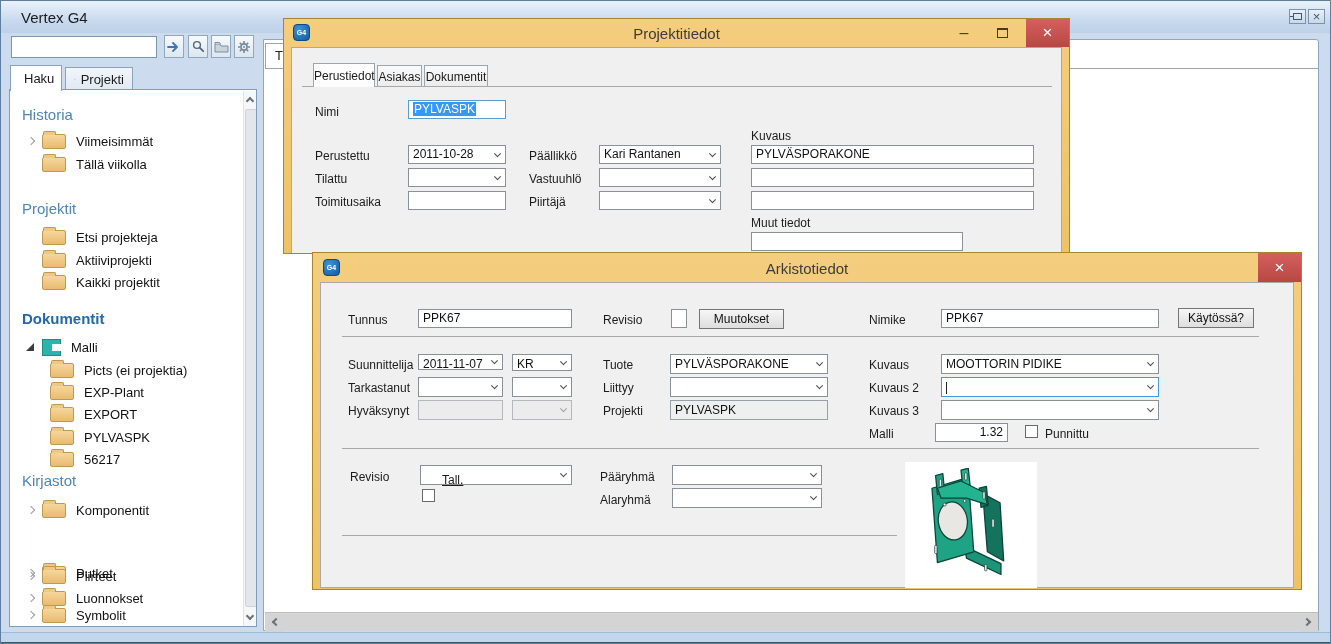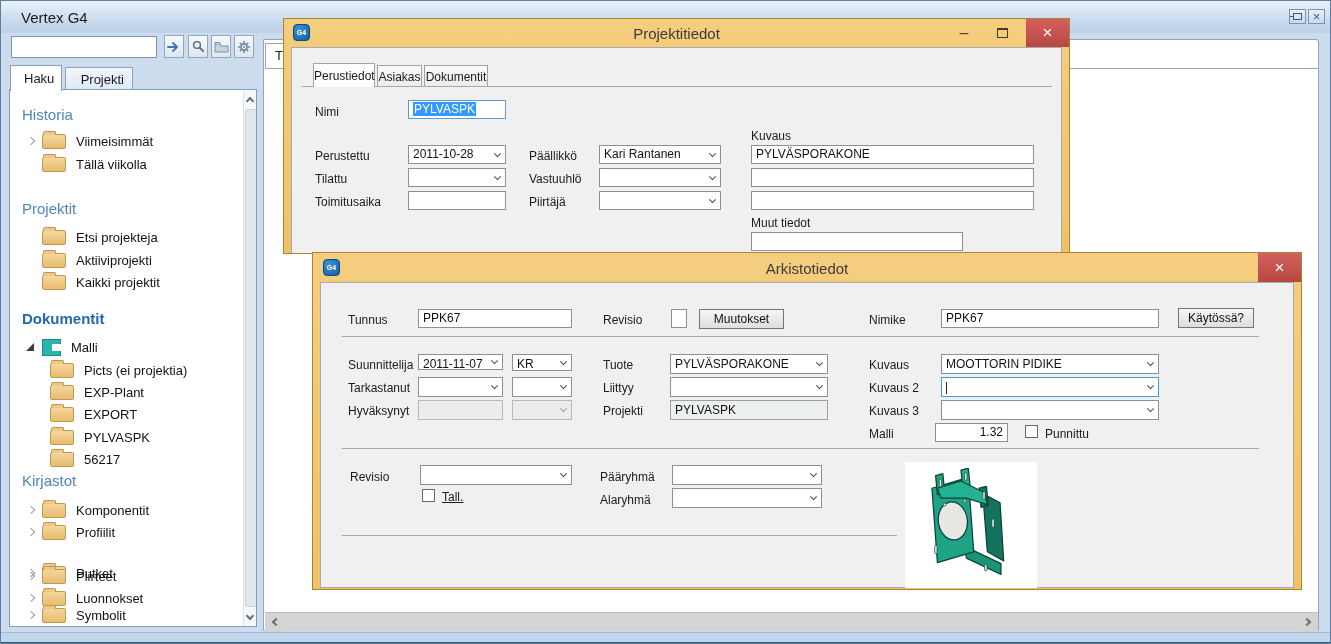--- a/index.html
+++ b/index.html
@@ -207,26 +207,20 @@
       <span class="tlabel">56217</span>
     </div>
 
     <div class="thead" style="top:382px;">Kirjastot</div>
     <div class="trow" style="top:409px;">
       <span class="pad1"></span>
         <span class="exp c"></span>
       <span class="fold"></span>
       <span class="tlabel">Komponentit</span>
     </div>
-    <div class="trow" style="top:431px;">
-      <span class="pad1"></span>
-        <span class="exp c"></span>
-      <span class="fold"></span>
-      <span class="tlabel">Profiilit</span>
-    </div>
     <div class="trow" style="top:472px;">
       <span class="pad1"></span>
         <span class="exp c"></span>
       <span class="fold"></span>
       <span class="tlabel">Putket</span>
     </div>
     <div class="trow" style="top:475px;">
       <span class="pad1"></span>
         <span class="exp c"></span>
       <span class="fold"></span>
@@ -391,21 +385,21 @@
       <span class="cb" style="left:704px;top:142px;"></span>
       <div class="lbl" style="left:724px;top:144px;">Punnittu</div>
 
       <div class="hline" style="left:21px;top:165px;width:917px;"></div>
 
       <div class="lbl" style="left:29px;top:187px;">Revisio</div>
       <div class="dd" style="left:99px;top:182px;width:152px;height:20px;">
           <span class="v"></span>
         </div>
       <span class="cb" style="left:101px;top:206px;"></span>
-      <div class="lbl" style="left:121px;top:207px;text-decoration:underline;">Tall.</div>
+      <div class="lbl" style="left:121px;top:190px;text-decoration:underline;">Tall.</div>
 
       <div class="lbl" style="left:279px;top:187px;">Pääryhmä</div>
       <div class="dd" style="left:351px;top:182px;width:150px;height:20px;">
           <span class="v"></span>
         </div>
       <div class="lbl" style="left:279px;top:210px;">Alaryhmä</div>
       <div class="dd" style="left:351px;top:205px;width:150px;height:20px;">
           <span class="v"></span>
         </div>
 

